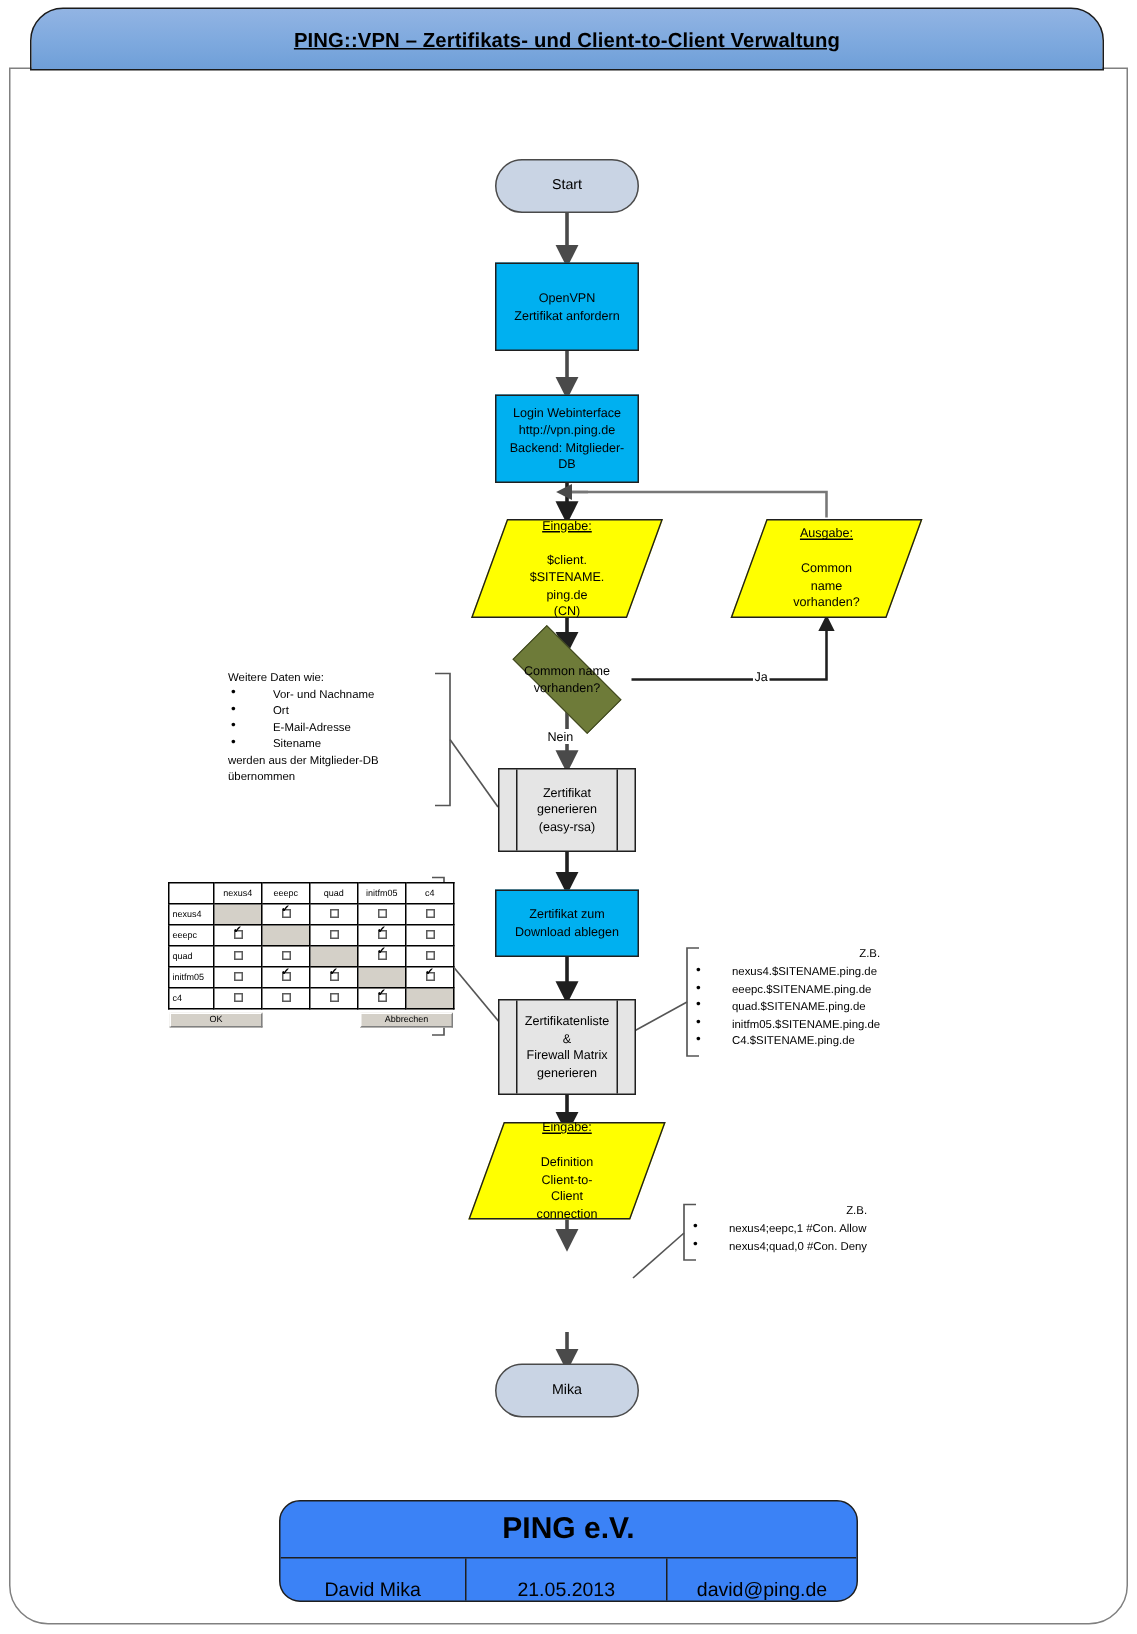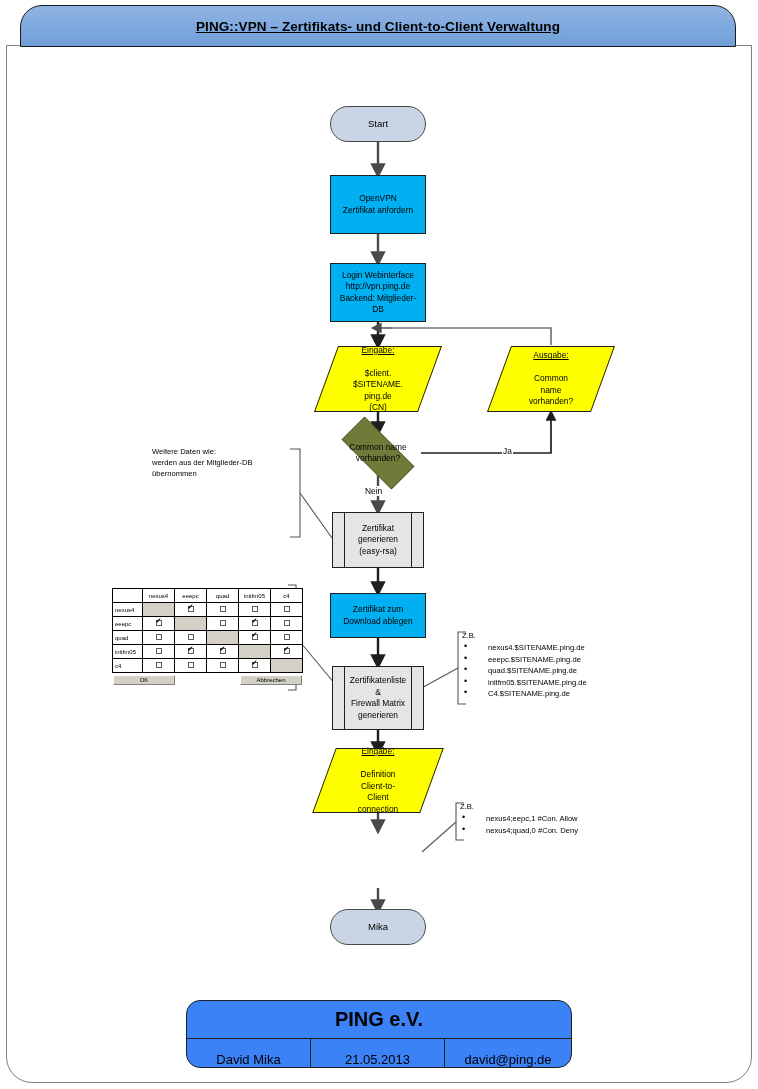--- a/index.html
+++ b/index.html
@@ -99,21 +99,21 @@
   #note-weitere .bl { margin:0; padding:0; list-style:none; }
   #note-weitere .bl li { position:relative; padding-left:30px; }
   #note-weitere .bl li::before {
     content:"\2022"; position:absolute; left:2px; top:-1px; font-size:9px;
   }
 
   
   .zb {
     position:absolute; font-size:7.6px; line-height:11.4px; color:#000; z-index:4;
   }
-  .zb .hd { margin-bottom:1px; }
+  .zb .hd { margin-bottom:1px;text-align:right; }
   .zb ul { margin:0; padding:0; list-style:none; }
   .zb ul li { position:relative; padding-left:26px; }
   .zb ul li::before {
     content:"\2022"; position:absolute; left:2px; top:-1px; font-size:9px;
   }
 
   
   #matrix {
     position:absolute; left:112px; top:588px; z-index:4;
     background:#ffffff;
@@ -280,20 +280,26 @@
   </div>
 
 
   <div class="node term" style="left:330px;top:909px;width:96px;height:36px;">
     <span>Mika</span>
   </div>
 </div>
 
 <div id="note-weitere">
   <div>Weitere Daten wie:</div>
+  <ul class="bl">
+    <li>Vor- und Nachname</li>
+    <li>Ort</li>
+    <li>E-Mail-Adresse</li>
+    <li>Sitename</li>
+  </ul>
   <div>werden aus der Mitglieder-DB</div>
   <div>übernommen</div>
 </div>
 
 <div class="zb" style="left:462px;top:630px;">
   <div class="hd">Z.B.</div>
   <ul>
     <li>nexus4.$SITENAME.ping.de</li>
     <li>eeepc.$SITENAME.ping.de</li>
     <li>quad.$SITENAME.ping.de</li>

